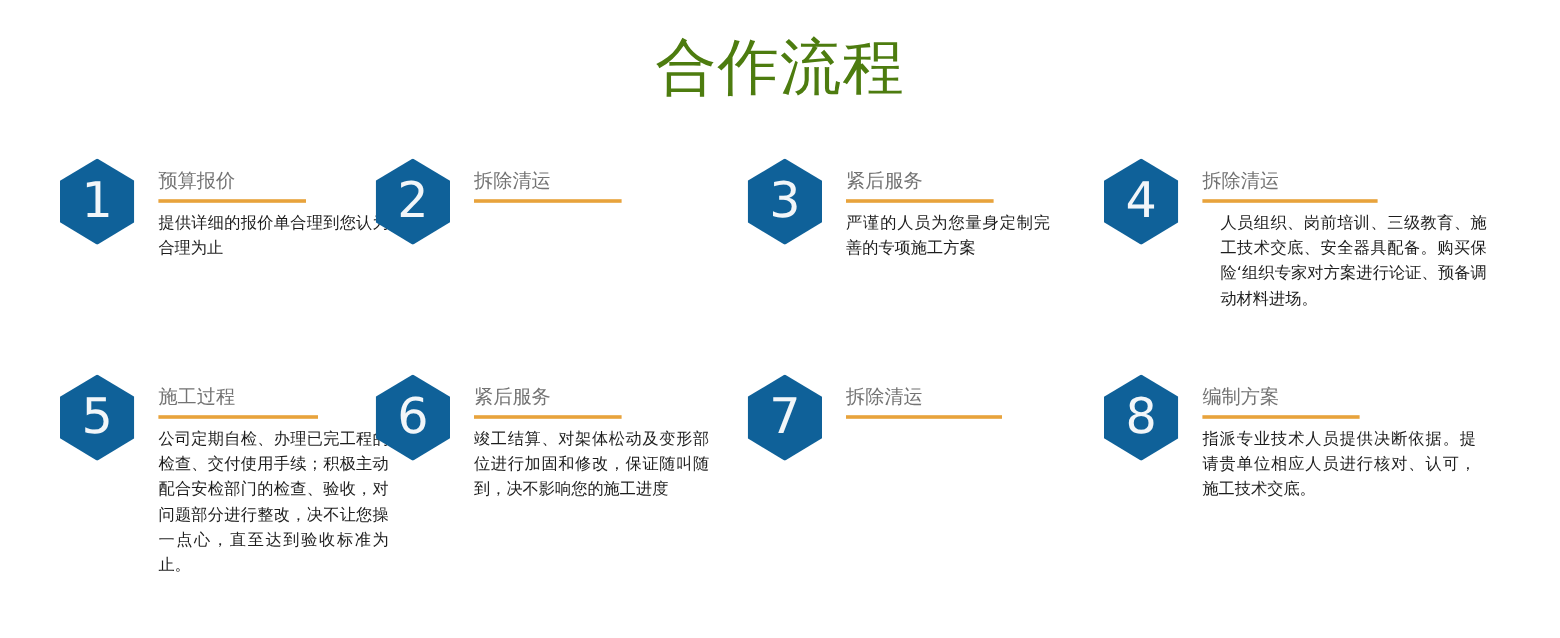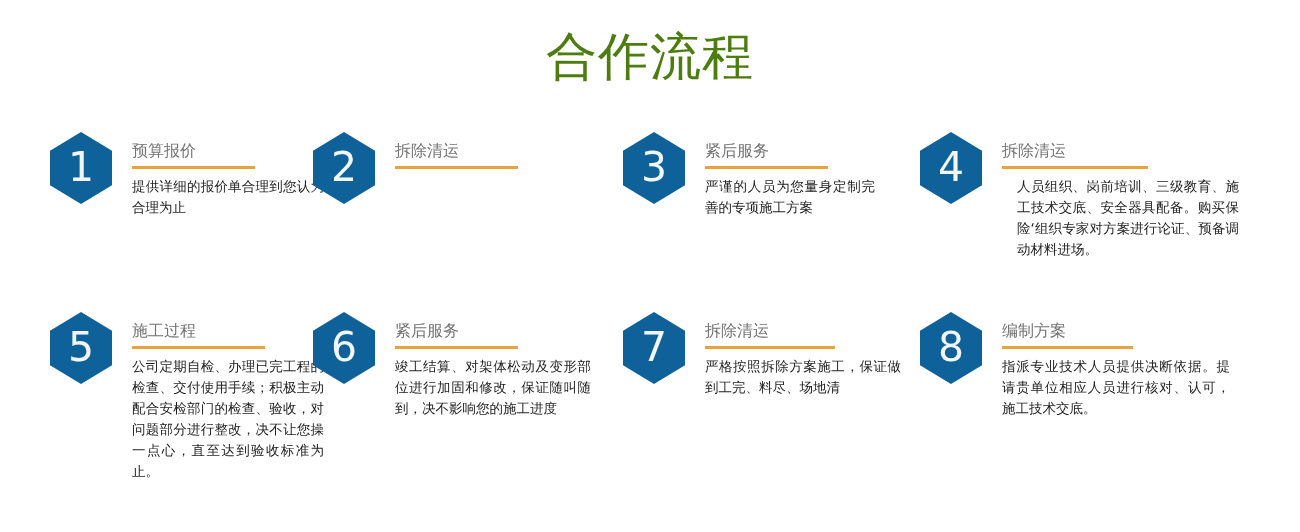--- a/index.html
+++ b/index.html
@@ -228,21 +228,20 @@
 
     <div class="step-cell c3">
       <div class="hex-wrap">
         <div class="hexagon">
           <span class="hex-number">7</span>
         </div>
       </div>
       <div class="step-text">
         <div class="step-title">拆除清运</div>
         <div class="step-rule rule-w7"></div>
-        <div class="step-desc w-mid">严格按照拆除方案施工，保证做到工完、料尽、场地清</div>
       </div>
     </div>
 
     <div class="step-cell c4">
       <div class="hex-wrap">
         <div class="hexagon">
           <span class="hex-number">8</span>
         </div>
       </div>
       <div class="step-text">

